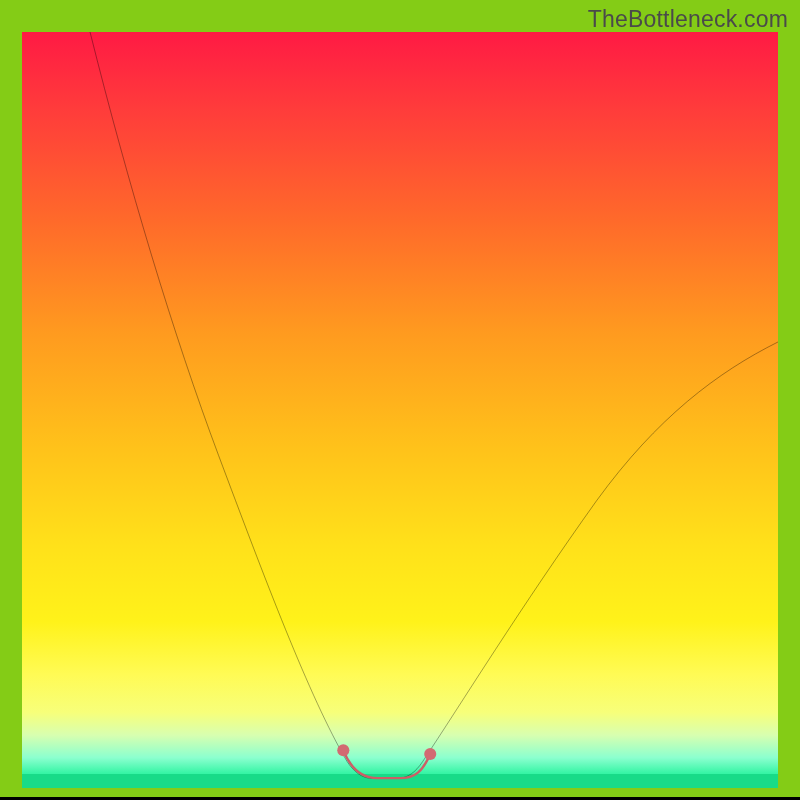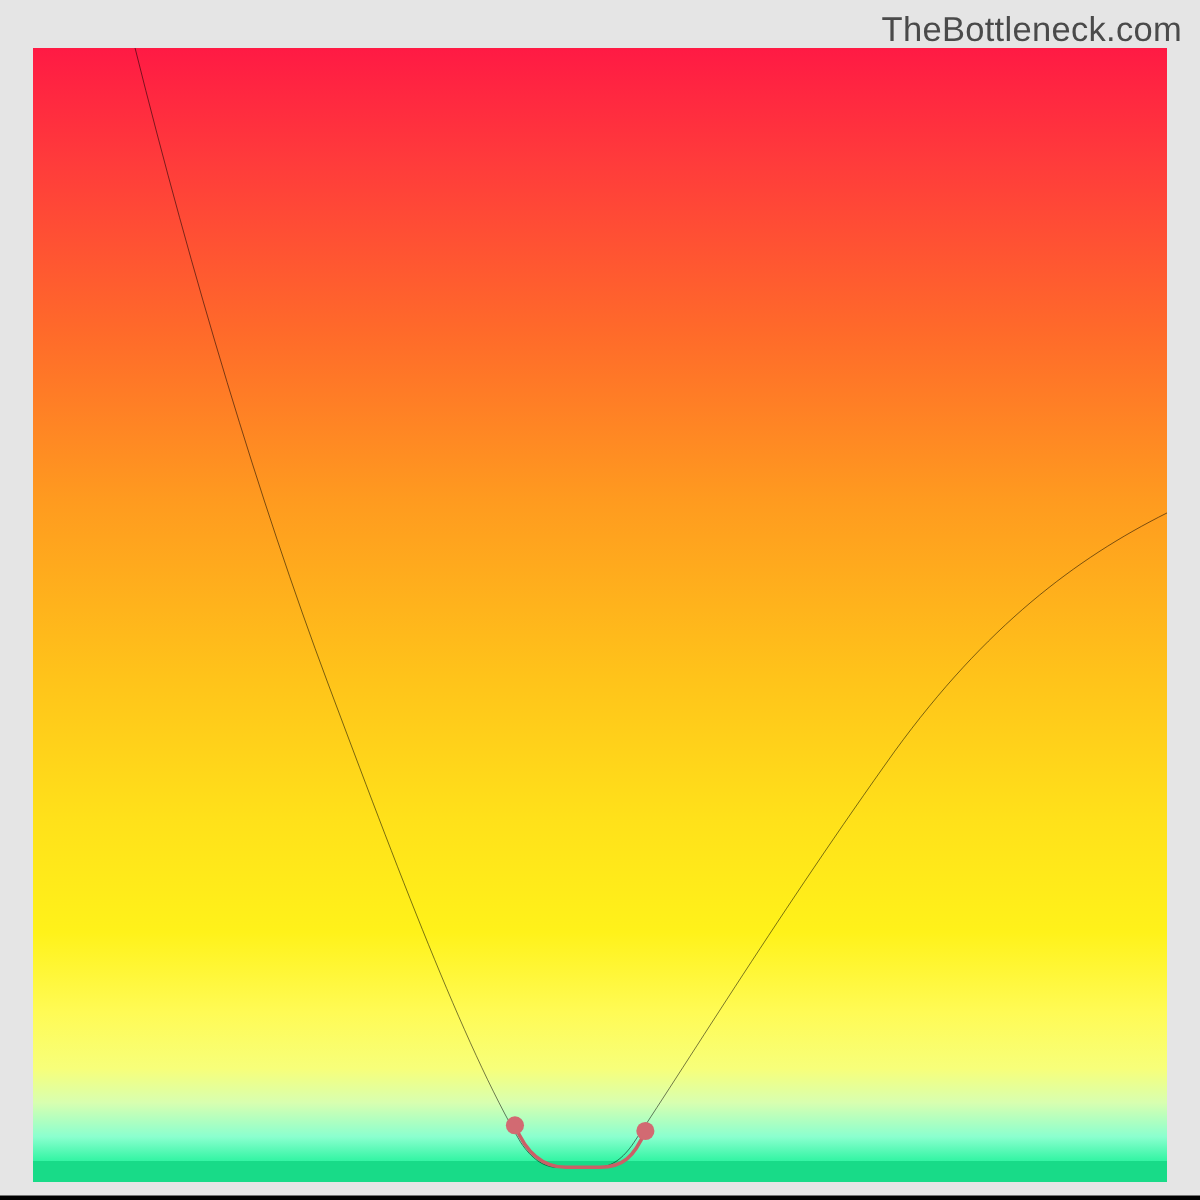--- a/index.html
+++ b/index.html
@@ -8,21 +8,21 @@
     width: 800px;
     height: 800px;
     background: #000;
     overflow: hidden;
     font-family: Arial, Helvetica, sans-serif;
   }
   .frame {
     position: relative;
     width: 800px;
     height: 797px;
-    background: #e5e5e5;
+    background: #84cc16;
   }
   .watermark {
     position: absolute;
     top: 6px;
     right: 12px;
     color: #4a4a4a;
     font-size: 23px;
     font-weight: 400;
     letter-spacing: 0.2px;
     user-select: none;

